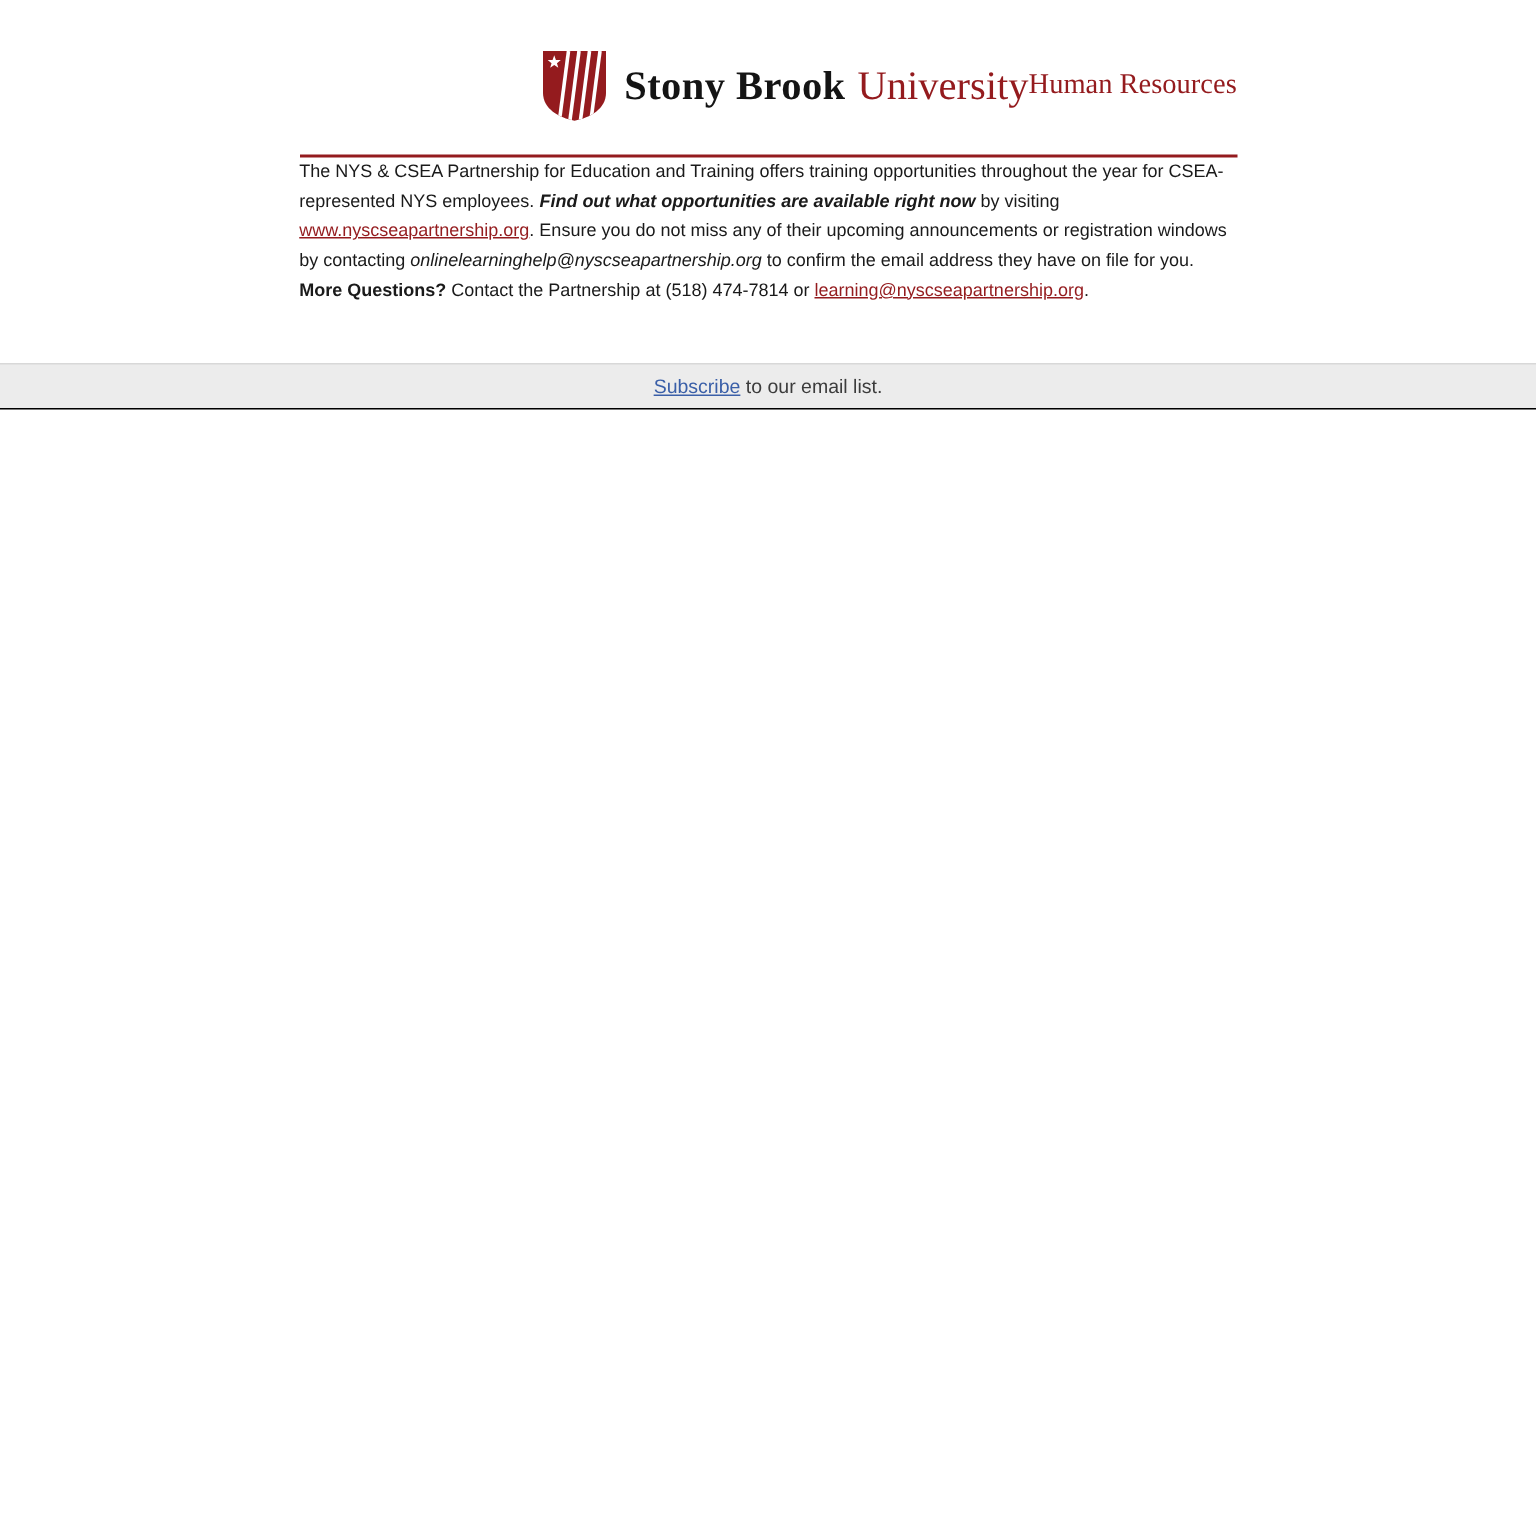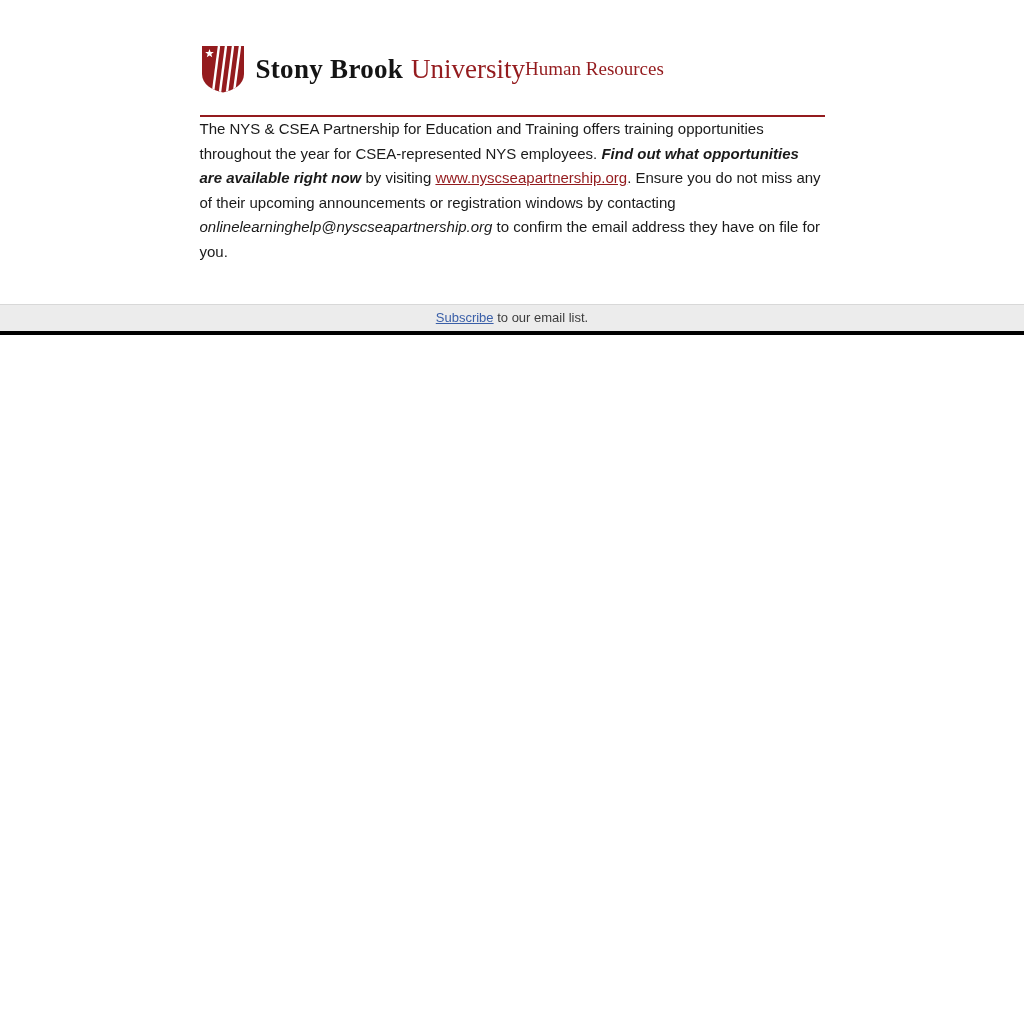--- a/index.html
+++ b/index.html
@@ -15,23 +15,23 @@
     font-family:"Liberation Sans", sans-serif;
     width:1024px;
     min-height:1024px;
   }
   .container{
     width:625px;
     margin:0 auto;
   }
   .header-row{
     display:flex;
-    justify-content:flex-start;
+    justify-content:flex-end;
     align-items:center;
-    padding-top:44px;
+    padding-top:32px;
   }
   .logo{
     display:flex;
     align-items:center;
     text-decoration:none;
     color:inherit;
   }
   .logo svg{display:block;}
   .logo-text{
     font-family:"Liberation Serif", serif;
@@ -54,39 +54,39 @@
     font-size:19px;
     color:var(--red);
     white-space:nowrap;
   }
   .rule{
     height:2px;
     background:var(--red);
     margin-top:21px;
   }
   .content p{
-    font-size:15px;
+    font-size:12px;
     line-height:1.64;
     margin:0;
   }
   .p1{margin-top:33px;}
   .p2{margin-top:33px;}
   .bi{font-weight:bold;font-style:italic;}
   .b{font-weight:bold;}
   .i{font-style:italic;}
   a.red-link{
     color:var(--red);
     text-decoration:underline;
   }
   .footer-bar{
     margin-top:39px;
     width:100%;
     background:var(--footer-bg);
     border-top:1px solid #d8d8d8;
-    border-bottom:4px solid #000000;
+    border-bottom:1px solid #000000;
     height:31px;
     display:flex;
     align-items:center;
     justify-content:center;
     font-size:13px;
     color:#3c3c3c;
   }
   a.blue-link{
     color:var(--footer-blue);
     text-decoration:underline;
@@ -119,19 +119,20 @@
       <span class="logo-text"><span class="logo-primary">Stony Brook</span><span class="logo-secondary">University</span></span>
     </a>
     <div class="dept">Human Resources</div>
   </div>
 
   <div class="rule"></div>
 
   <div class="content">
     <p class="p1"><span>The NYS &amp; CSEA Partnership for Education and Training offers training opportunities throughout the year for CSEA-represented NYS employees. </span><span class="bi">Find out what opportunities are available right now</span><span> by visiting </span><a class="red-link" href="#">www.nyscseapartnership.org</a><span>. Ensure you do not miss any of their upcoming announcements or registration windows by contacting </span><span class="i">onlinelearninghelp@nyscseapartnership.org</span><span> to confirm the email address they have on file for you.</span></p>
 
+    <p class="p2"><span class="b">More Questions?</span><span> Contact the Partnership at (518) 474-7814 or </span><a class="red-link" href="#">learning@nyscseapartnership.org</a><span>.</span></p>
   </div>
 
 </div>
 
 <div class="footer-bar">
   <span><a class="blue-link" href="#">Subscribe</a><span> to our email list.</span></span>
 </div>
 
 </body></html>

